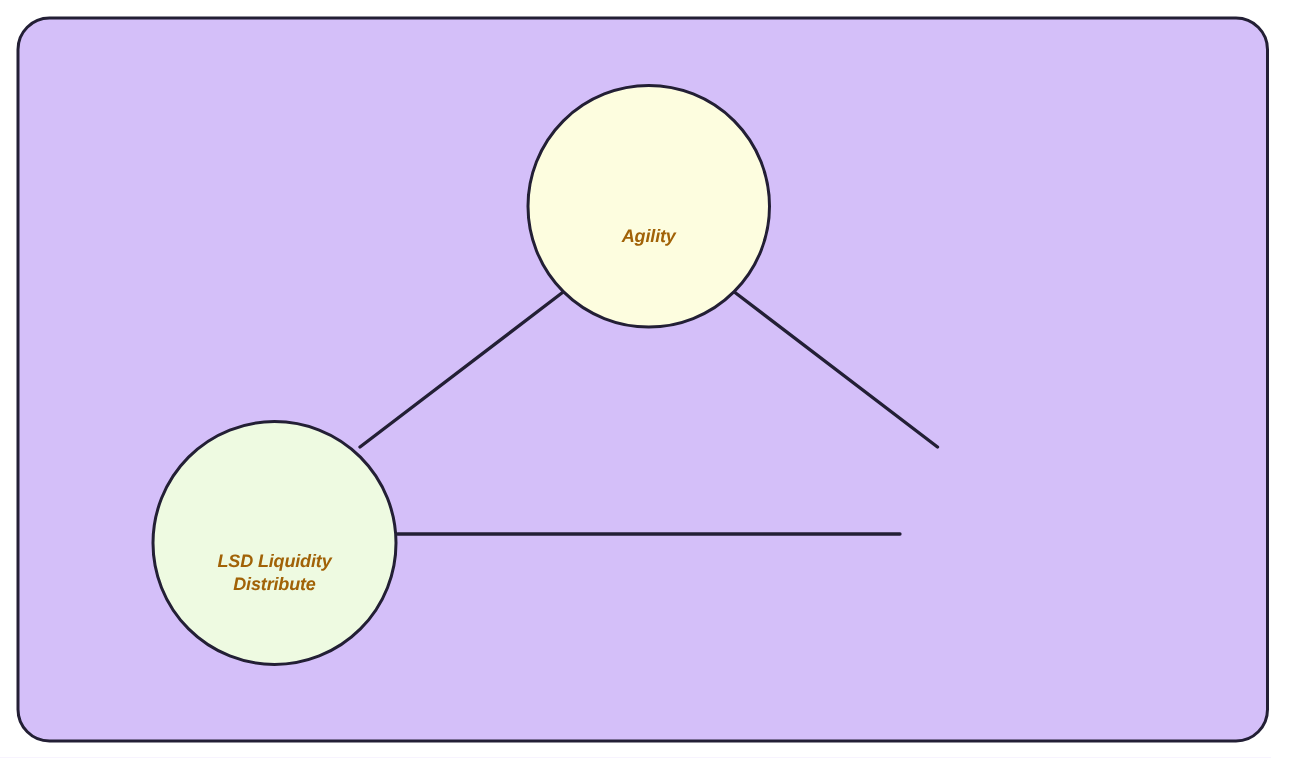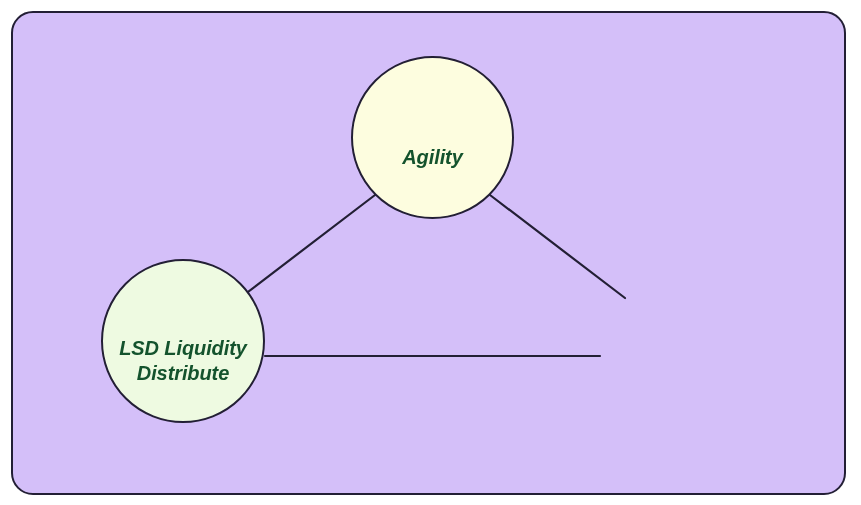--- a/index.html
+++ b/index.html
@@ -53,23 +53,23 @@
     display: flex;
     align-items: center;
     justify-content: center;
     text-align: center;
   }
 
   .node-label {
     font-family: "Liberation Sans", sans-serif;
     font-weight: bold;
     font-style: italic;
-    font-size: 20px;
+    font-size: 12px;
     line-height: 1.25;
-    color: #14532d;
+    color: #a16207;
     letter-spacing: -0.1px;
     white-space: pre-line;
     padding: 0 12px;
     margin-top: 40px;
   }
 
   #node-agility {
     left: 351px;
     top: 56px;
     width: 163px;
@@ -103,20 +103,20 @@
     <svg id="edge-layer" viewBox="0 0 861 505" width="861" height="505" style="left:-13px; top:-13px;">
       <line x1="240" y1="298" x2="375" y2="195" stroke="#231f35" stroke-width="2.2" stroke-linecap="round"></line>
       <line x1="490" y1="195" x2="625" y2="298" stroke="#231f35" stroke-width="2.2" stroke-linecap="round"></line>
       <line x1="265" y1="356" x2="600" y2="356" stroke="#231f35" stroke-width="2.2" stroke-linecap="round"></line>
     </svg>
 
     <div class="node" id="node-agility" style="left:338px; top:43px;">
       <span class="node-label">Agility</span>
     </div>
 
-    <div class="node" id="node-lsd" style="left:88px; top:246px;">
+    <div class="node" id="node-lsd" style="left:88px; top:267px;">
       <span class="node-label">LSD Liquidity
 Distribute</span>
     </div>
 
 
   </div>
 </div>
 
 </body></html>

